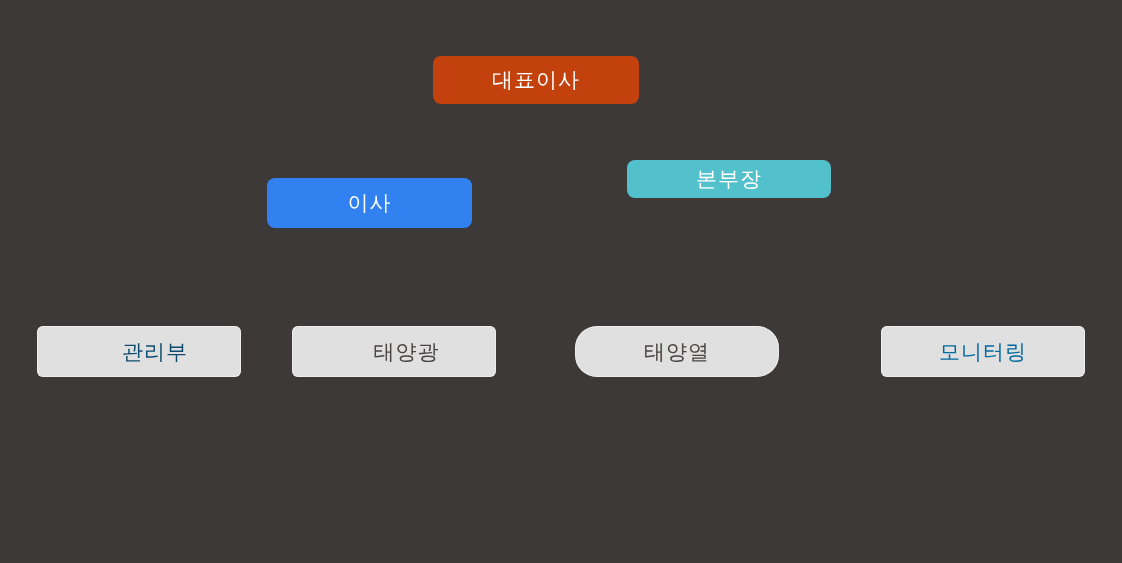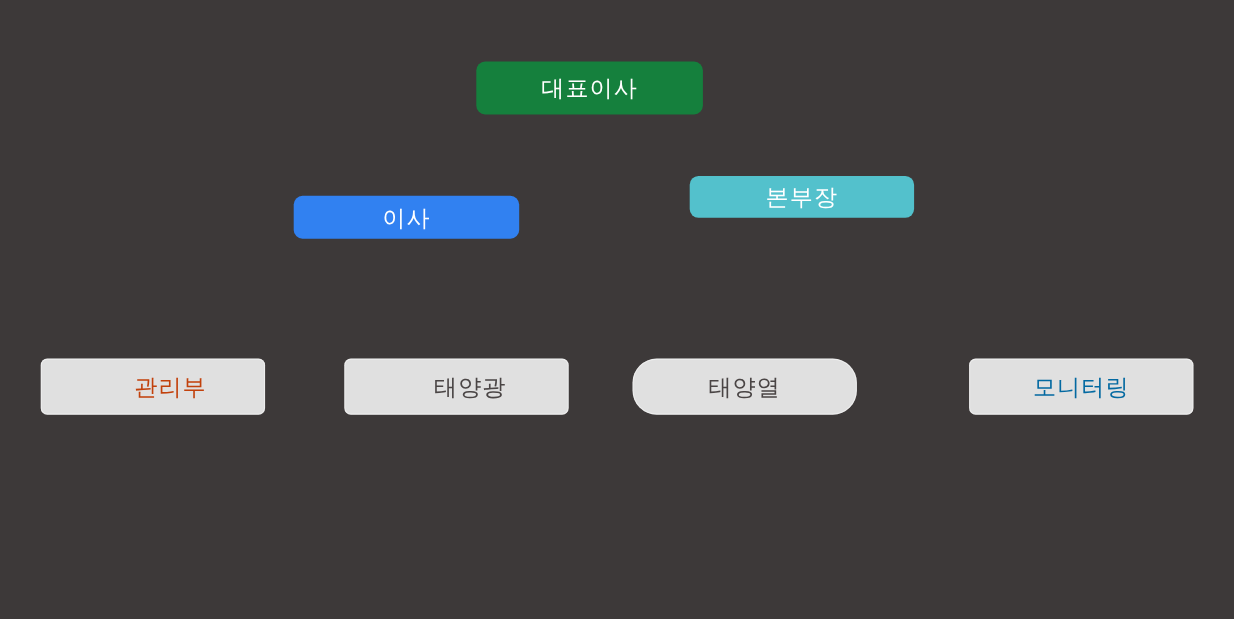--- a/index.html
+++ b/index.html
@@ -28,48 +28,48 @@
     letter-spacing: 1px;
     box-sizing: border-box;
     cursor: default;
     user-select: none;
   }
 
   
   #node-ceo            { left: 433px; top:  56px; width: 206px; height: 48px; }
 
   
-  #node-director       { left: 267px; top: 178px; width: 205px; height: 39px; }
+  #node-director       { left: 267px; top: 178px; width: 205px; height: 50px; }
   #node-division-head  { left: 627px; top: 160px; width: 204px; height: 38px; }
 
   
   .dept {
     top: 326px;
     width: 204px;
     height: 51px;
     border-radius: 6px;
     box-shadow: inset 0 0 0 1px rgba(255,255,255,0.45);
   }
   #node-dept-management    { left:  37px; }
-  #node-dept-solar-pv      { left: 313px; padding-left: 25px; }
+  #node-dept-solar-pv      { left: 292px; padding-left: 25px; }
   #node-dept-solar-thermal { left: 575px; border-radius: 22px; }
   #node-dept-monitoring    { left: 881px; }
 </style>
 </head>
 <body>
 
 <div class="canvas" style="background-color: rgb(61, 57, 57);">
 
-  <div class="node" id="node-ceo" style="background-color: #15803d; color: rgb(255, 255, 255);">대표이사</div>
+  <div class="node" id="node-ceo" style="background-color: #c2410c; color: rgb(255, 255, 255);">대표이사</div>
 
   <div class="node" id="node-director" style="background-color: rgb(49, 129, 241); color: rgb(255, 255, 255);">이사</div>
 
   <div class="node" id="node-division-head" style="background-color: rgb(83, 193, 204); color: rgb(255, 255, 255);">본부장</div>
 
-  <div class="node dept" id="node-dept-management" style="background-color: rgb(224, 224, 224); color: #c2410c; padding-left: 32px;">관리부</div>
+  <div class="node dept" id="node-dept-management" style="background-color: rgb(224, 224, 224); color: #0c4a6e; padding-left: 32px;">관리부</div>
 
   <div class="node dept" id="node-dept-solar-pv" style="background-color: rgb(224, 224, 224); color: rgb(74, 69, 69);">태양광</div>
 
   <div class="node dept" id="node-dept-solar-thermal" style="background-color: rgb(224, 224, 224); color: rgb(74, 69, 69);">태양열</div>
 
   <div class="node dept" id="node-dept-monitoring" style="background-color: rgb(224, 224, 224); color: #0369a1;">모니터링</div>
 
 </div>
 
 </body></html>

